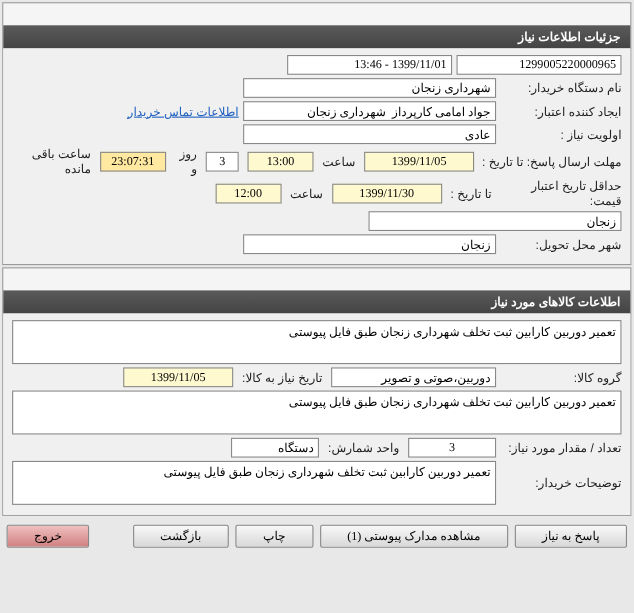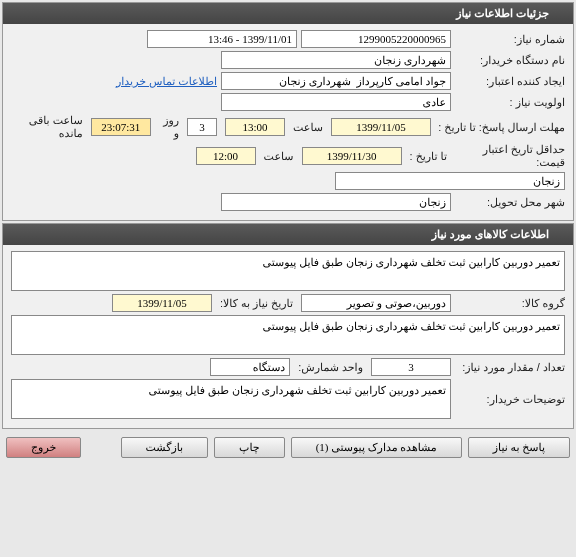--- a/index.html
+++ b/index.html
@@ -12,23 +12,24 @@
       color: #333;
     }
     .panel {
       border: 1px solid #999;
       margin: 2px;
       background: #f5f5f5;
     }
     .panel-header {
       background: linear-gradient(#5a5a5a, #444);
       color: #fff;
-      padding: 4px 24px;
+      padding: 4px 9px;
       font-weight: bold;
       font-size: 11px;
+      margin-top: 20px;
     }
     .panel-body {
       padding: 6px 8px;
       background: #f0f0f0;
     }
     .row {
       display: flex;
       align-items: center;
       margin-bottom: 3px;
       gap: 4px;
@@ -98,21 +99,20 @@
     }
     .panel-body { position: relative; }
   </style>
 </head>
 <body>
 
 <div class="panel">
   <div class="panel-header">جزئیات اطلاعات نیاز</div>
   <div class="panel-body">
     <div class="row">
-      <span class="label">شماره نیاز:</span>
       <input class="field field-med" readonly="" value="1299005220000965" style="">
       <input class="field field-med" readonly="" value="1399/11/01 - 13:46" style="">
     </div>
     <div class="row">
       <span class="label">نام دستگاه خریدار:</span>
       <input class="field field-wide" readonly="" value="شهرداری زنجان" style="">
     </div>
     <div class="row">
       <span class="label">ایجاد کننده اعتبار:</span>
       <input class="field field-wide" readonly="" value="جواد امامی کارپرداز  شهرداری زنجان" style="">

